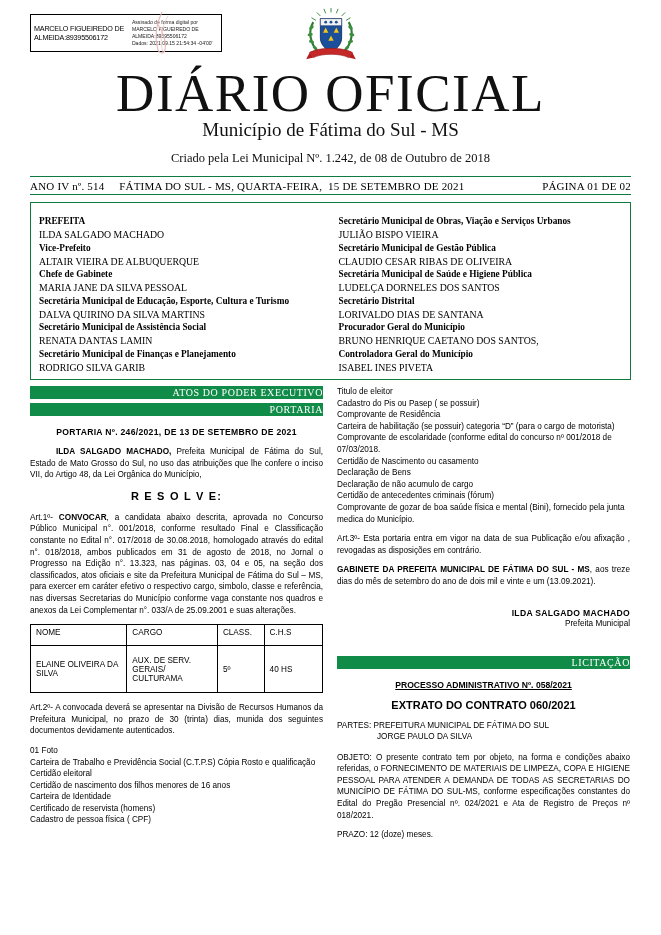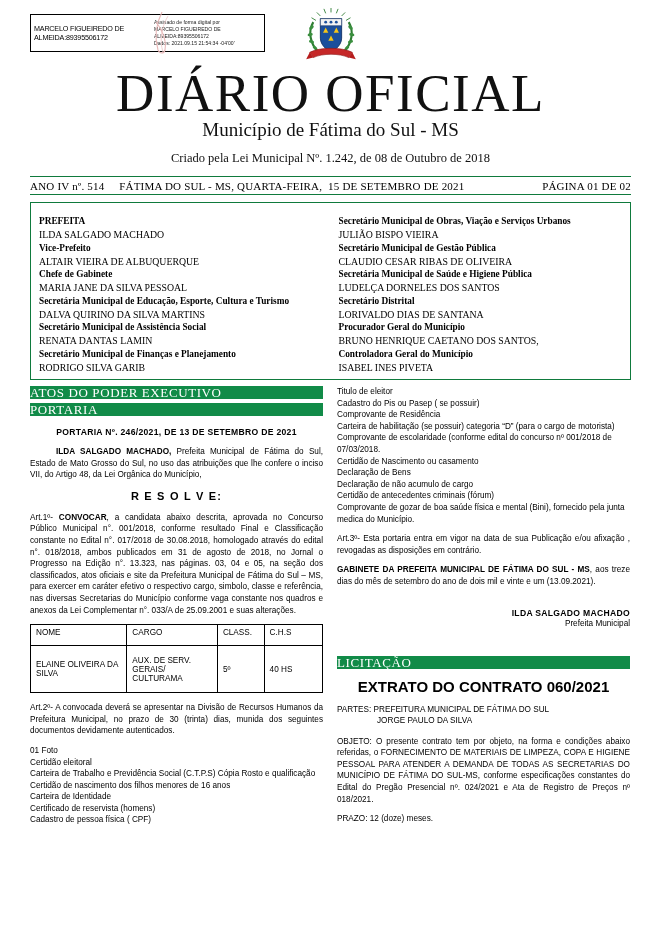--- a/index.html
+++ b/index.html
@@ -27,21 +27,21 @@
   .sig-row {
     position: relative;
     height: 58px;
     padding-top: 14px;
     box-sizing: border-box;
   }
   .sig-box {
     position: absolute;
     left: 0;
     top: 14px;
-    width: 235px;
+    width: 192px;
     height: 38px;
     border: 1px solid #000;
     box-sizing: border-box;
     display: flex;
     align-items: center;
   }
   .sig-name {
     font-family: "Liberation Sans", sans-serif;
     font-size: 7.2px;
     line-height: 9.5px;
@@ -155,23 +155,23 @@
     display: flex;
     gap: 14px;
   }
   .col {
     width: 293px;
   }
 
   .greenbar {
     background: #118b48;
     color: #ffffff;
-    text-align: left;
-    font-family: "Liberation Serif", serif;
-    font-size: 13px;
+    text-align: right;
+    font-family: "Liberation Serif", serif;
+    font-size: 10px;
     letter-spacing: 0.6px;
     height: 13px;
     line-height: 13px;
     margin-bottom: 4px;
   }
 
   .ptitle {
     text-align: center;
     font-size: 8.6px;
     font-weight: bold;
@@ -237,21 +237,21 @@
   }
   .proc-title {
     text-align: center;
     font-size: 8.6px;
     font-weight: bold;
     text-decoration: underline;
     margin: 11px 0 9px 0;
   }
   .extrato-title {
     text-align: center;
-    font-size: 15px;
+    font-size: 11px;
     font-weight: bold;
     margin: 9px 0 9px 0;
   }
   .partes {
     font-size: 8.2px;
     line-height: 11.6px;
     margin: 0 0 9px 0;
   }
   .partes .ind2 { padding-left: 40px; }
 </style>
@@ -388,22 +388,22 @@
           <td>5º</td>
           <td>40 HS</td>
         </tr>
       </tbody>
         </table>
 
       <p class="tx">Art.2º-   A convocada deverá se apresentar na Divisão de Recursos Humanos   da Prefeitura Municipal, no prazo de 30 (trinta) dias, munida dos seguintes documentos devidamente autenticados.</p>
 
       <div class="listblock">
         <div>01 Foto</div>
+        <div>Carteira de Trabalho e Previdência Social (C.T.P.S) Cópia Rosto e qualificação</div>
         <div>Certidão eleitoral</div>
-        <div>Carteira de Trabalho e Previdência Social (C.T.P.S) Cópia Rosto e qualificação</div>
         <div>Certidão de  nascimento dos filhos menores de 16 anos</div>
         <div>Carteira de Identidade</div>
         <div>Certificado de reservista (homens)</div>
         <div>Cadastro de pessoa física ( CPF)</div>
       </div>
 
     </div>
 
     <div class="col">
 
@@ -424,20 +424,21 @@
 
       <p class="tx"><span class="b">GABINETE DA PREFEITA MUNICIPAL  DE FÁTIMA DO SUL - MS</span><span>, aos treze dias do mês de setembro do ano de dois mil e vinte e um (13.09.2021).</span></p>
 
       <div class="sign-block">
         <div class="sign-name">ILDA SALGADO MACHADO</div>
         <div class="sign-role">Prefeita Municipal</div>
       </div>
 
       <div class="greenbar" style="margin-top:28px;">LICITAÇÃO</div>
 
+      <div class="proc-title">PROCESSO ADMINISTRATIVO Nº. 058/2021</div>
 
       <div class="extrato-title">EXTRATO DO CONTRATO 060/2021</div>
 
       <div class="partes">
         <div>PARTES: PREFEITURA MUNICIPAL DE FÁTIMA DO SUL</div>
         <div class="ind2">JORGE PAULO DA SILVA</div>
       </div>
 
       <p class="tx">OBJETO: O presente contrato tem por objeto, na forma e condições abaixo referidas, o FORNECIMENTO DE MATERIAIS DE LIMPEZA, COPA E HIGIENE PESSOAL PARA ATENDER A DEMANDA DE TODAS AS SECRETARIAS DO MUNICÍPIO DE FÁTIMA DO SUL-MS, conforme especificações constantes do Edital do Pregão Presencial nº. 024/2021 e Ata de Registro de Preços nº 018/2021.</p>
 

